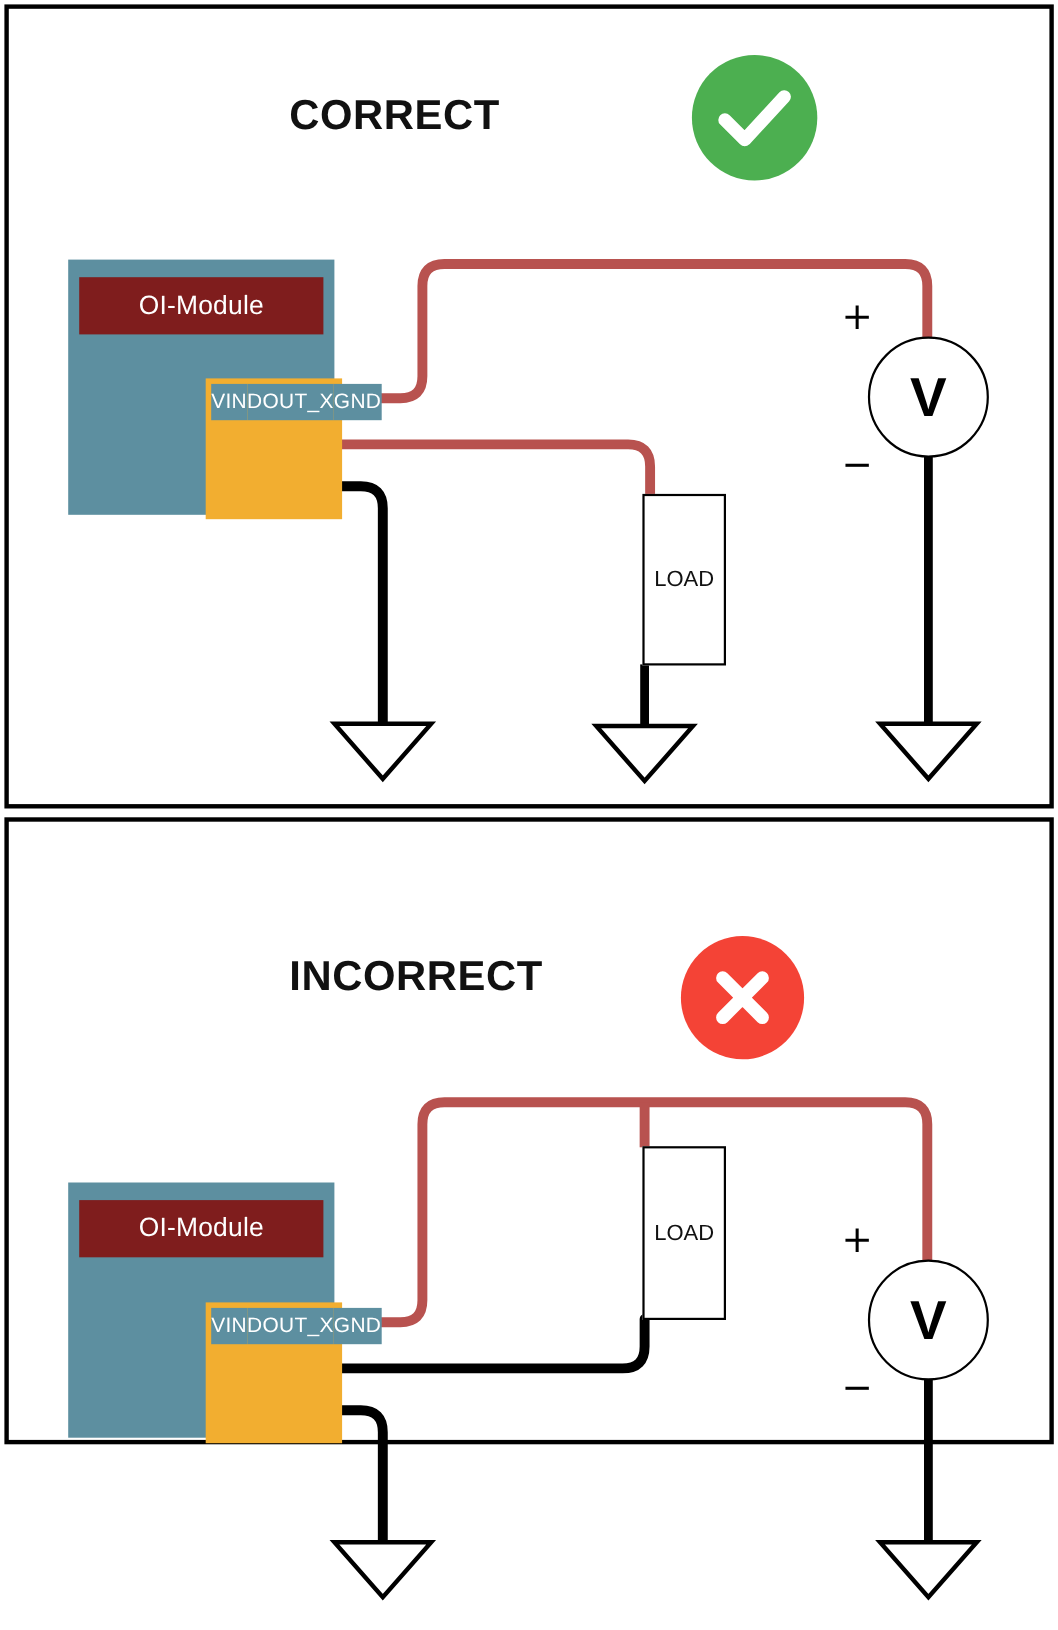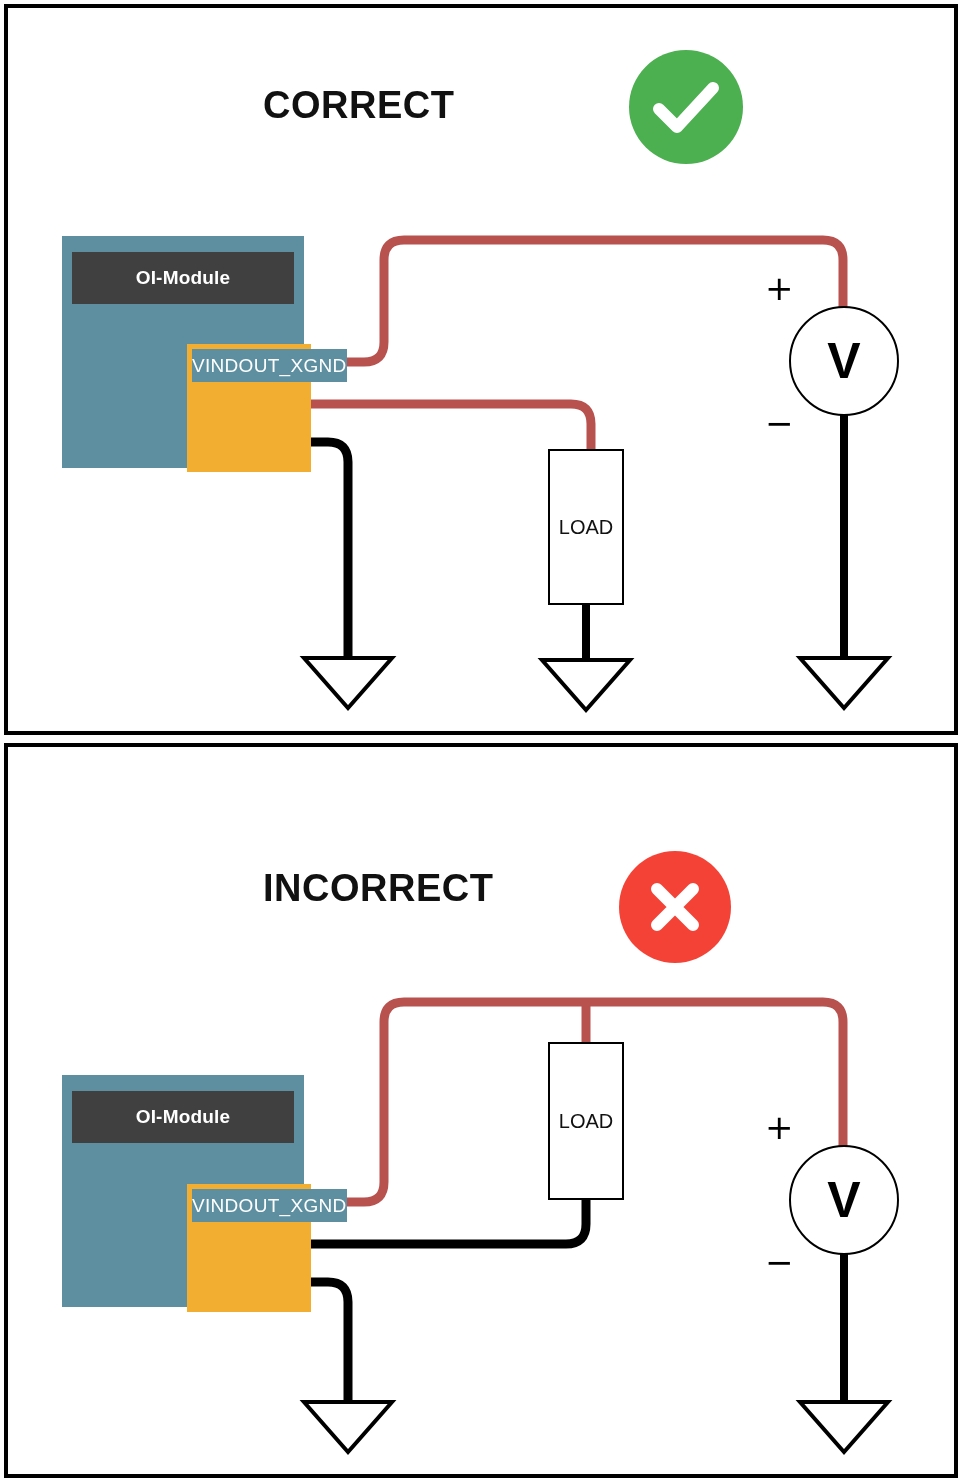--- a/index.html
+++ b/index.html
@@ -5,54 +5,54 @@
   html,body{margin:0;padding:0;background:#ffffff;}
   body{
     width:962px;height:1482px;position:relative;overflow:hidden;
     font-family:"Liberation Sans","DejaVu Sans",sans-serif;
   }
   .panel{
     position:absolute;left:4px;width:954px;
     border:4px solid #000000;background:#ffffff;box-sizing:border-box;
   }
   #panel-correct{top:4px;height:731px;padding-left:28px;}
-  #panel-incorrect{top:743px;height:735px;}
+  #panel-incorrect{top:743px;height:570px;}
 
   .panel-title{
     position:absolute;font-weight:bold;color:#111111;
     font-size:38px;letter-spacing:0.5px;white-space:nowrap;
   }
   .badge{
     position:absolute;border-radius:50%;
   }
   .badge svg{display:block;}
 
   
   .module{position:absolute;background:#5d8fa0;}
   .module-label{
-    position:absolute;background:#404040;color:#ffffff;
+    position:absolute;background:#7f1d1d;color:#ffffff;
     display:flex;align-items:center;justify-content:center;
-    font-size:19px;letter-spacing:0.2px;font-weight:bold;
+    font-size:24px;letter-spacing:0.2px;
   }
   .pin-group{position:absolute;background:#f2ae30;
     display:flex;flex-direction:row;justify-content:space-between;
     padding:5px;box-sizing:border-box;}
   .pin{
     background:#5d8fa0;color:#ffffff;
     display:flex;align-items:center;justify-content:center;
     font-size:19px;letter-spacing:0.3px;
   }
 
   
   .sheet{position:absolute;left:0;top:0;overflow:visible;}
 
   .load-box{
     position:absolute;background:#ffffff;border:2px solid #000000;
     display:flex;align-items:center;justify-content:center;
-    font-size:20px;color:#111111;box-sizing:border-box;
+    font-size:20px;color:#111111;box-sizing:border-box;margin-left:36px;
   }
   .meter{
     position:absolute;border:2.5px solid #000000;border-radius:50%;
     background:#ffffff;display:flex;align-items:center;justify-content:center;
     font-size:50px;font-weight:bold;color:#000000;box-sizing:border-box;
     line-height:1;
   }
   .sign{
     position:absolute;font-size:34px;color:#000000;line-height:1;
     font-family:"DejaVu Sans",sans-serif;

